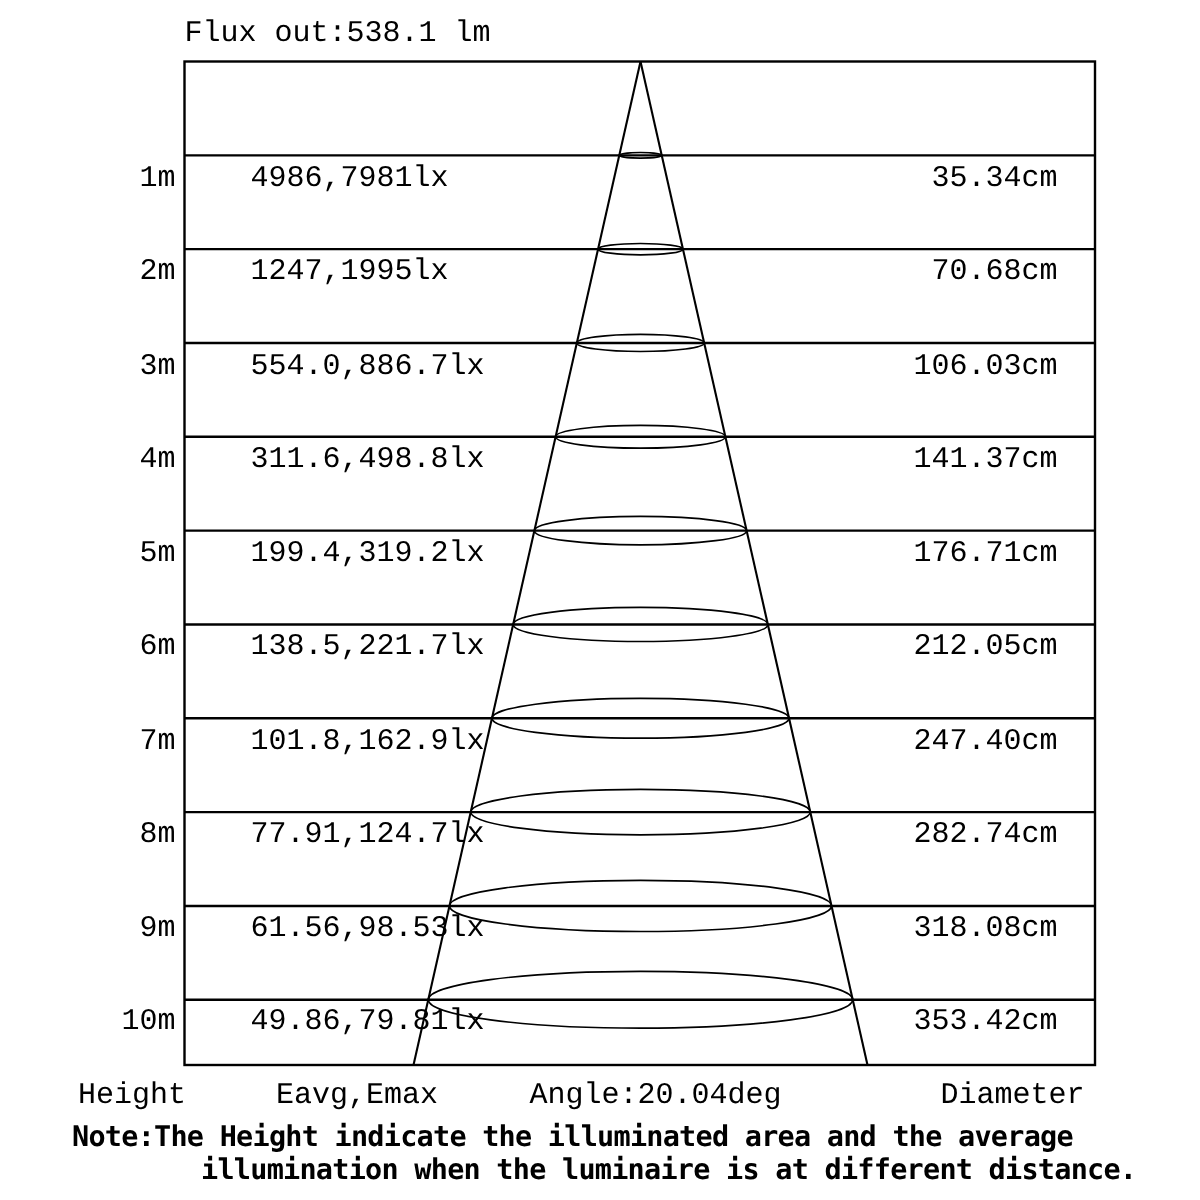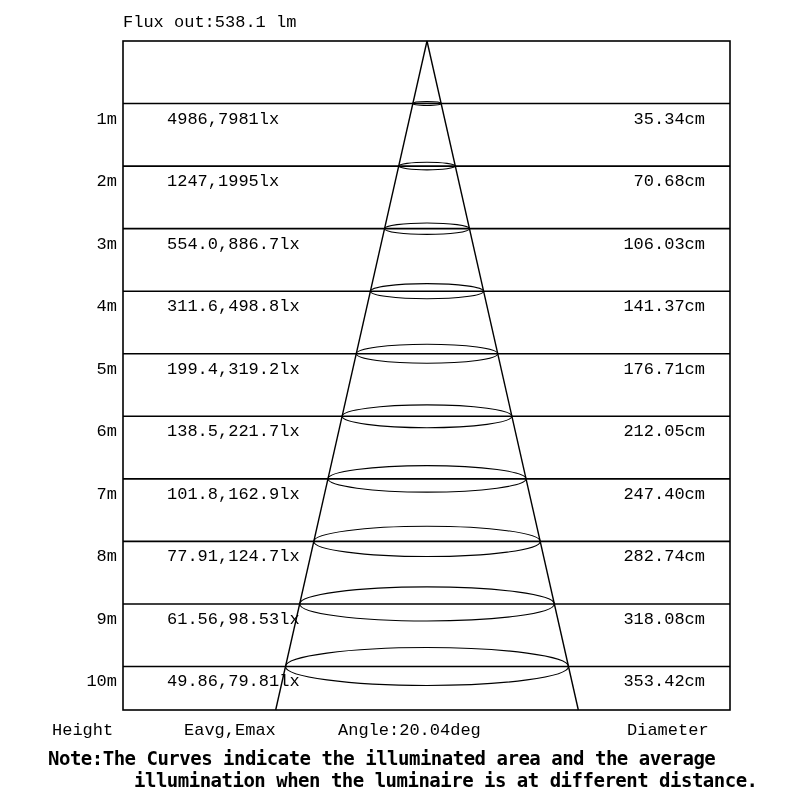--- a/index.html
+++ b/index.html
@@ -2,21 +2,21 @@
 <html><head>
 <meta charset="utf-8">
 <style>
   html,body{margin:0;padding:0;}
   body{
     width:800px;height:800px;position:relative;
     background:#ffffff;color:#000000;
     font-family:"Liberation Mono", monospace;
   }
   .abs{position:absolute;white-space:pre;}
-  .ctext{font-size:17px;line-height:19px;}
+  .ctext{font-size:20px;line-height:19px;}
   #cone-svg{position:absolute;left:0;top:0;}
   .row{position:absolute;left:0;width:800px;height:20px;}
   .h-label{left:40px;width:77px;text-align:right;}
   .e-val{left:167px;}
   .d-val{left:500px;width:205px;text-align:right;}
   .note-line{
     font-family:"DejaVu Sans Mono", monospace;
     font-weight:bold;font-size:19px;line-height:22px;
     letter-spacing:-0.5px;
   }
@@ -98,17 +98,17 @@
   <span class="abs ctext d-val">318.08cm</span>
 </div>
 <div class="row" style="top:672px">
   <span class="abs ctext h-label">10m</span>
   <span class="abs ctext e-val">49.86,79.81lx</span>
   <span class="abs ctext d-val">353.42cm</span>
 </div>
 
 <div class="abs ctext" style="left:52px;top:721px;font-family:Liberation Mono, monospace;">Height</div>
 <div class="abs ctext" style="left:184px;top:721px;font-family:Liberation Mono, monospace;">Eavg,Emax</div>
-<div class="abs ctext" style="left:338px;top:721px;">Angle:20.04deg</div>
+<div class="abs ctext" style="left:353px;top:721px;">Angle:20.04deg</div>
 <div class="abs ctext" style="left:627px;top:721px;">Diameter</div>
 
-<div class="abs note-line" style="left:48px;top:747px;">Note:The Curves indicate the illuminated area and the average</div>
+<div class="abs note-line" style="left:48px;top:747px;">Note:The Height indicate the illuminated area and the average</div>
 <div class="abs note-line" style="left:118px;top:769px;margin-left:16px;">illumination when the luminaire is at different distance.</div>
 
 </body></html>

